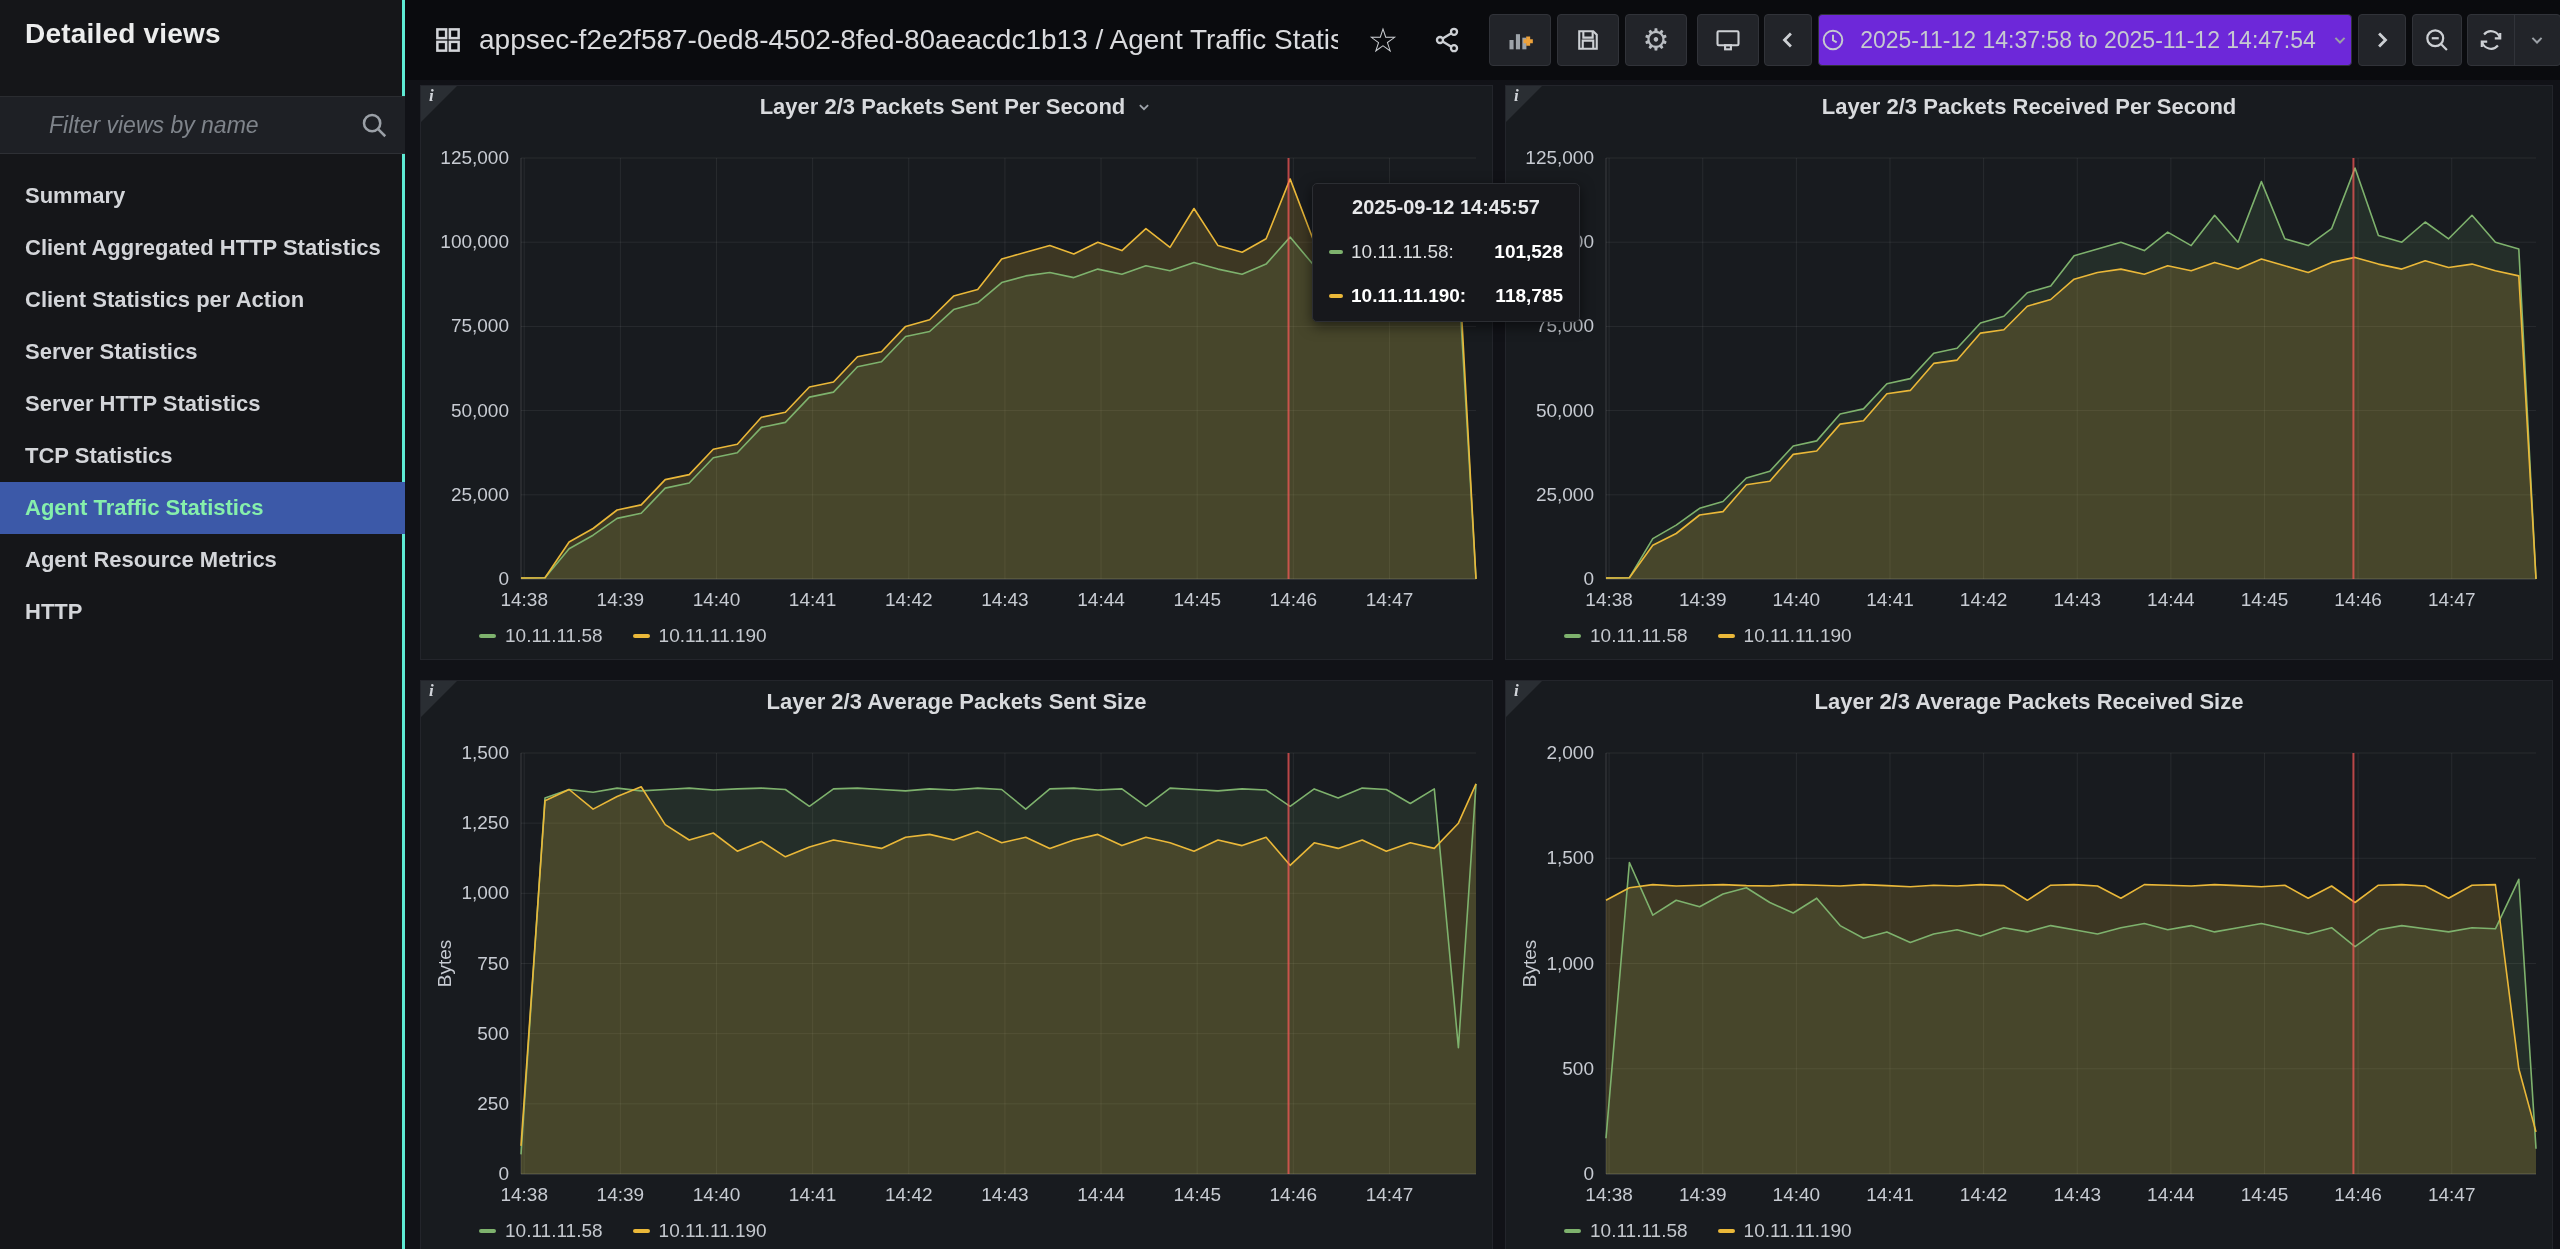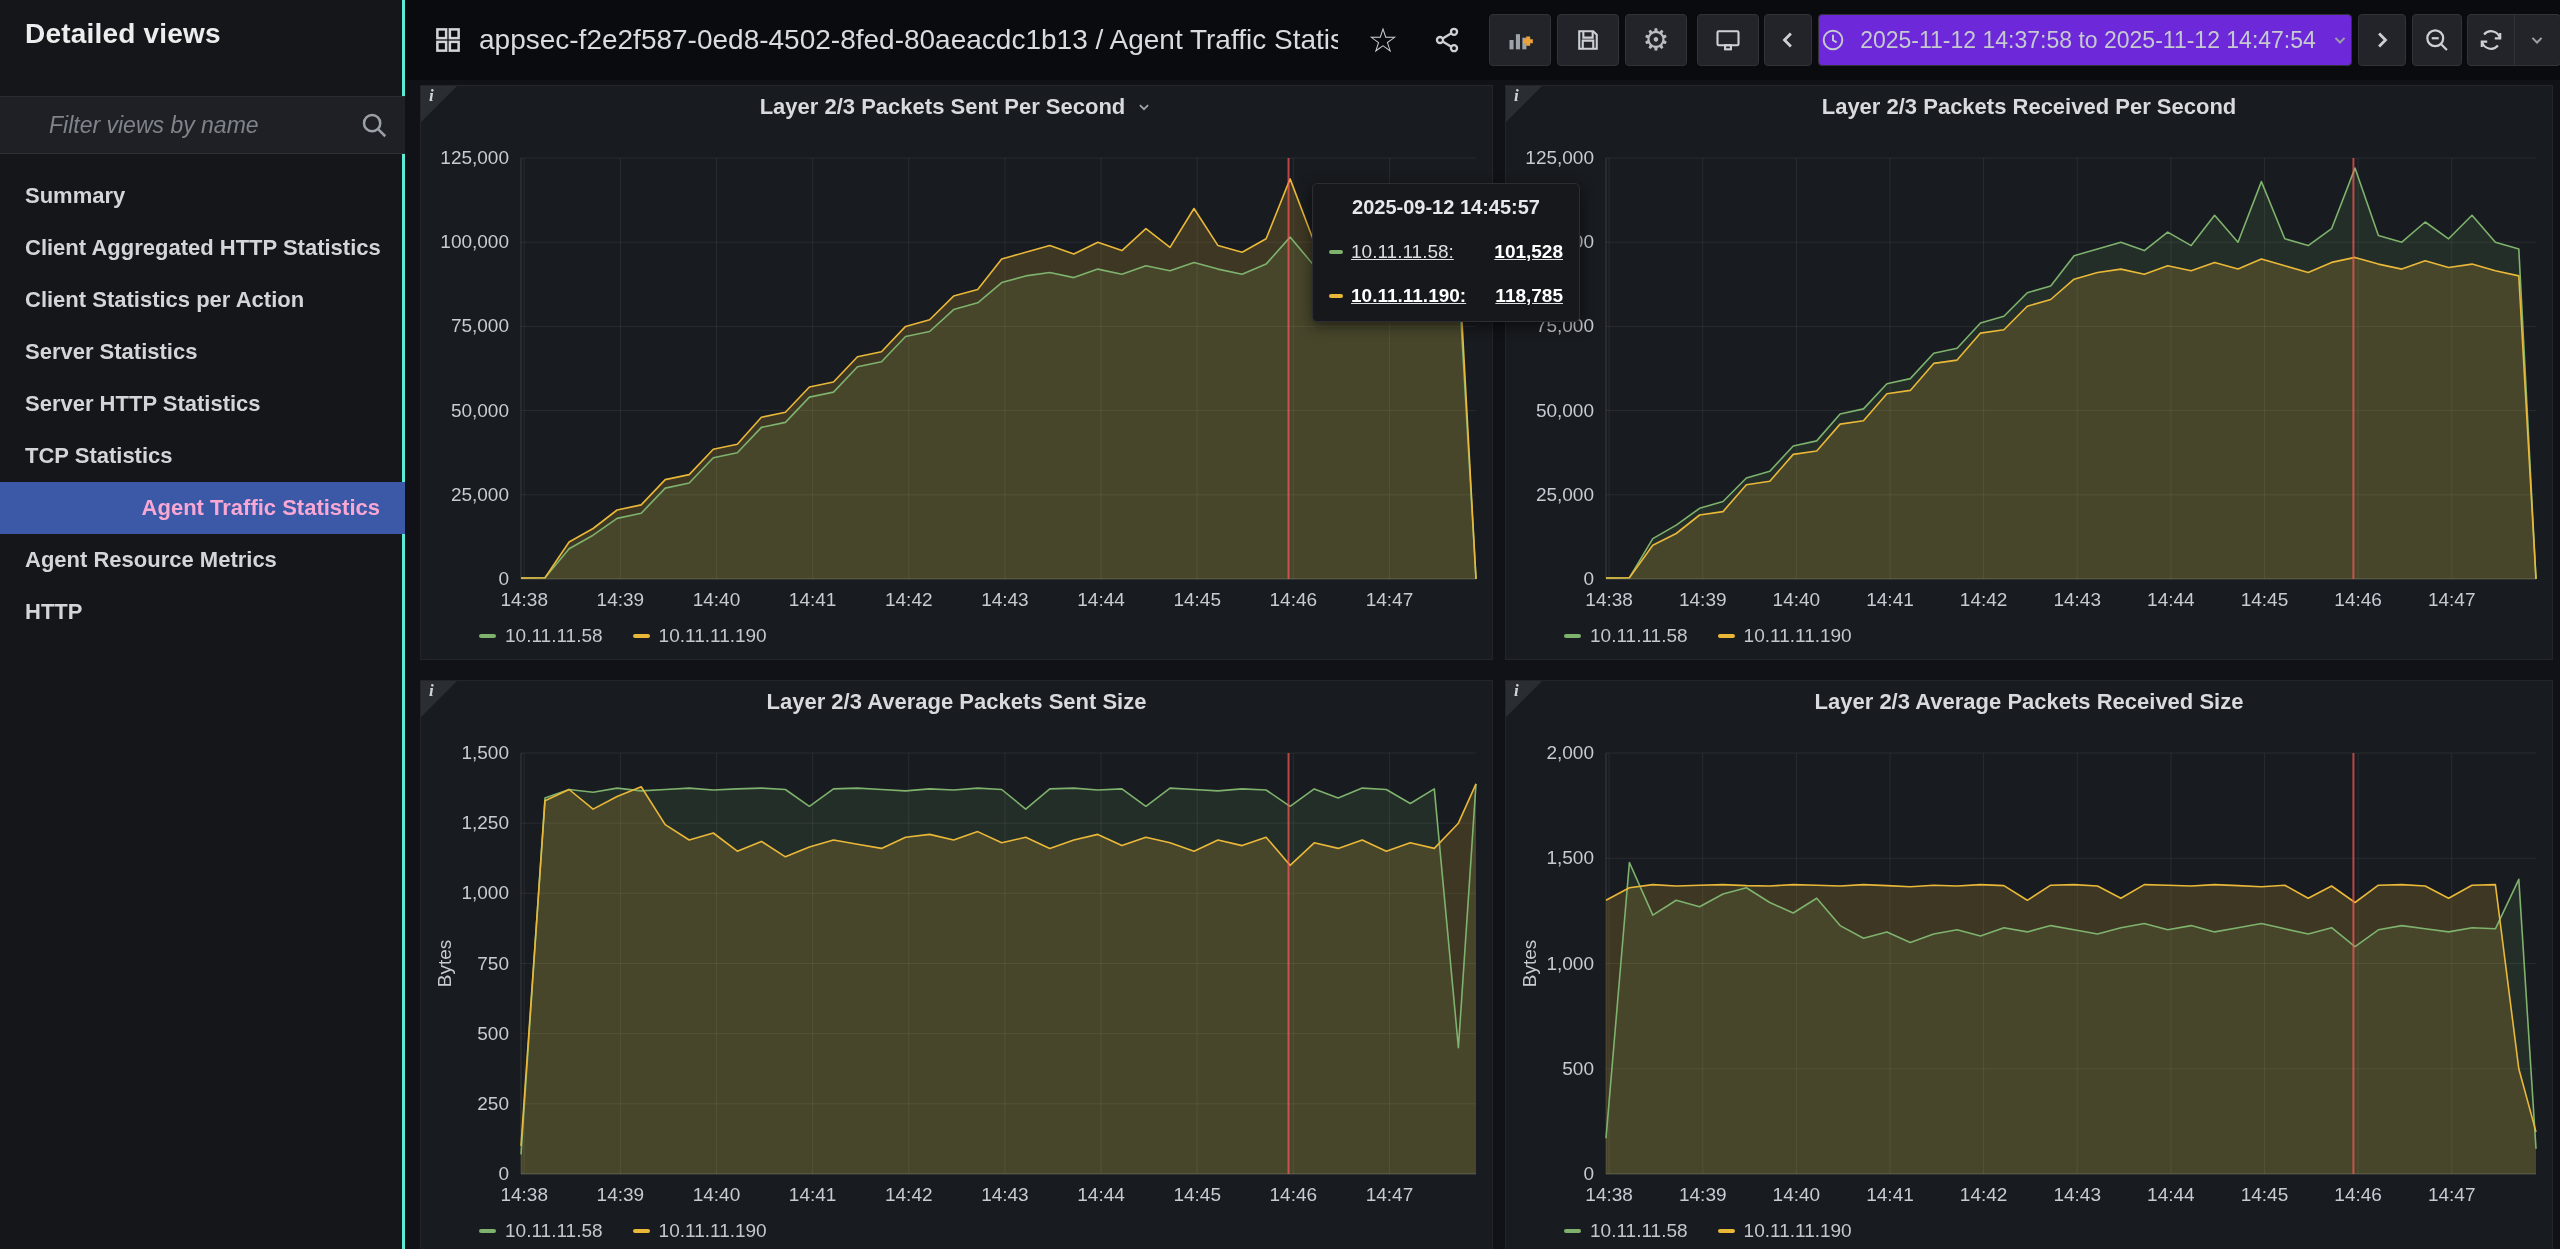--- a/index.html
+++ b/index.html
@@ -14,21 +14,21 @@
                 background:#1e2025; border-top:1px solid rgba(255,255,255,.05);
                 border-bottom:1px solid rgba(255,255,255,.07); display:flex; align-items:center;padding-left:24px; }
   .filter-row input { flex:1; background:transparent; border:none; outline:none;
                       font-family:"Liberation Sans",sans-serif;
                       font-size:23px; font-style:italic; color:#cfd2d6; padding:0 10px 0 25px; }
   .filter-row input::placeholder { color:#7f848b; font-style:italic; }
   .filter-row .mag { width:30px; height:30px; margin-right:20px; color:#9ba0a7; flex:none; }
   .side-menu { position:absolute; left:0; top:170px; width:405px; }
   .side-item { height:52px; line-height:52px; padding:0 25px; font-size:22px; font-weight:700;
                color:#d3d5d9; white-space:nowrap; overflow:hidden; cursor:pointer; }
-  .side-item.selected { background:#3c59a8; color:#f9a8d4;text-align:right; }
+  .side-item.selected { background:#3c59a8; color:#86efac; }
   
   .topbar { position:absolute; left:405px; top:0; width:2155px; height:80px; background:#0a0b0e; }
   .tb-title-wrap { position:absolute; left:28px; top:0; height:80px; display:flex;
                    align-items:center; width:905px; overflow:hidden; }
   .tb-apps { width:30px; height:30px; color:#d2d4d8; flex:none; }
   .tb-title { margin-left:16px; font-size:28px; font-weight:500; color:#dadbde; white-space:nowrap; }
   .tb-ic { position:absolute; top:14px; height:52px; display:flex; align-items:center;
            justify-content:center; color:#cdd0d4; cursor:pointer; }
   .tb-plain { width:52px; background:transparent; }
   .tb-btn { width:62px; background:#222429; border:1px solid #313339; border-radius:4px; }
@@ -66,21 +66,21 @@
   .legend { position:absolute; left:58px; top:539px; display:flex; gap:30px; align-items:center; }
   .legend-item { display:flex; align-items:center; gap:9px; cursor:pointer; }
   .legend-swatch { width:17px; height:4px; border-radius:2px; }
   .legend-label { font-size:19px; color:#c4c8ce; }
   
   .tooltip { position:absolute; left:1312px; top:183px; width:268px; z-index:20;
              background:#17181c; border:1px solid #2c2e33; border-radius:5px;
              box-shadow:0 4px 14px rgba(0,0,0,.55); padding:12px 16px 14px; }
   .tt-time { text-align:center; font-size:20px; font-weight:700; color:#e7e8ea; margin-bottom:10px; }
   .tt-row { display:flex; align-items:center; gap:8px; font-size:19px; color:#dcdee1;
-            margin-top:22px;text-decoration:underline; }
+            margin-top:22px; }
   .tt-row .sw { width:14px; height:4px; border-radius:2px; flex:none; }
   .tt-row .val { margin-left:auto; font-weight:700; color:#fff; }
   .tt-row.bold .name { font-weight:700; color:#fff; }
 </style>
 </head>
 <body>
 
 <div class="sidebar">
   <div class="sidebar-title">Detailed views</div>
   <div class="filter-row">

